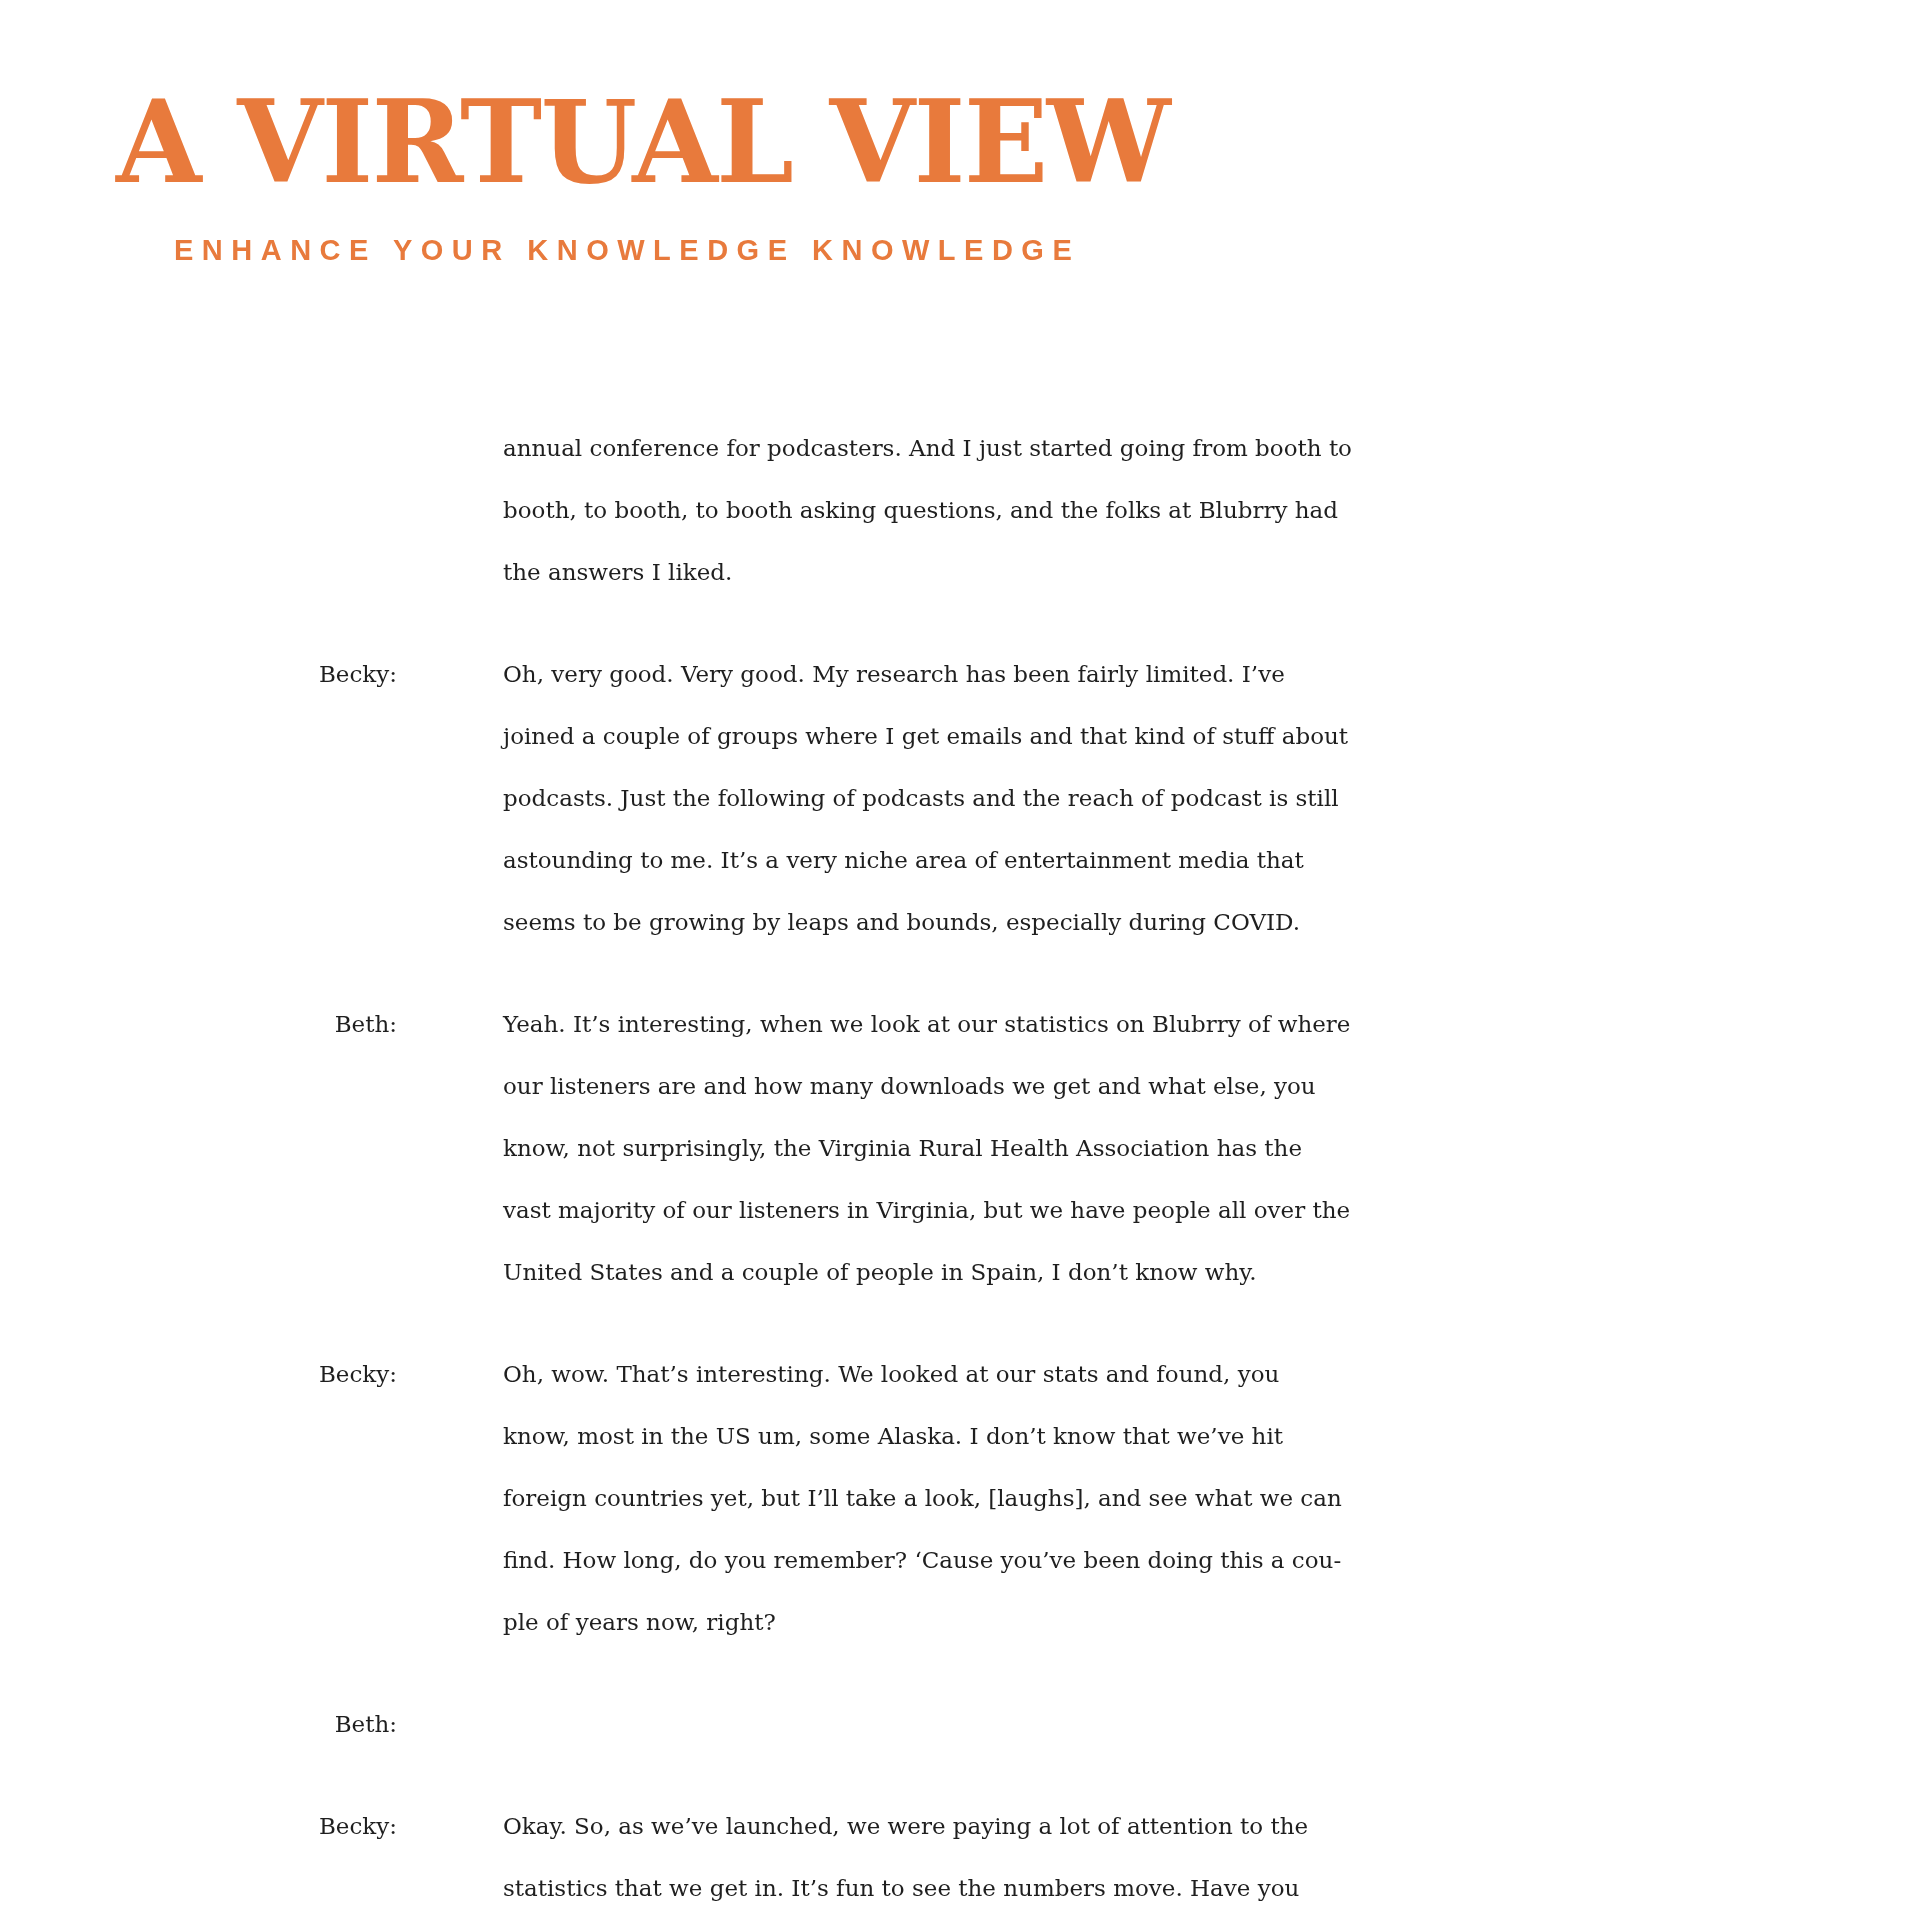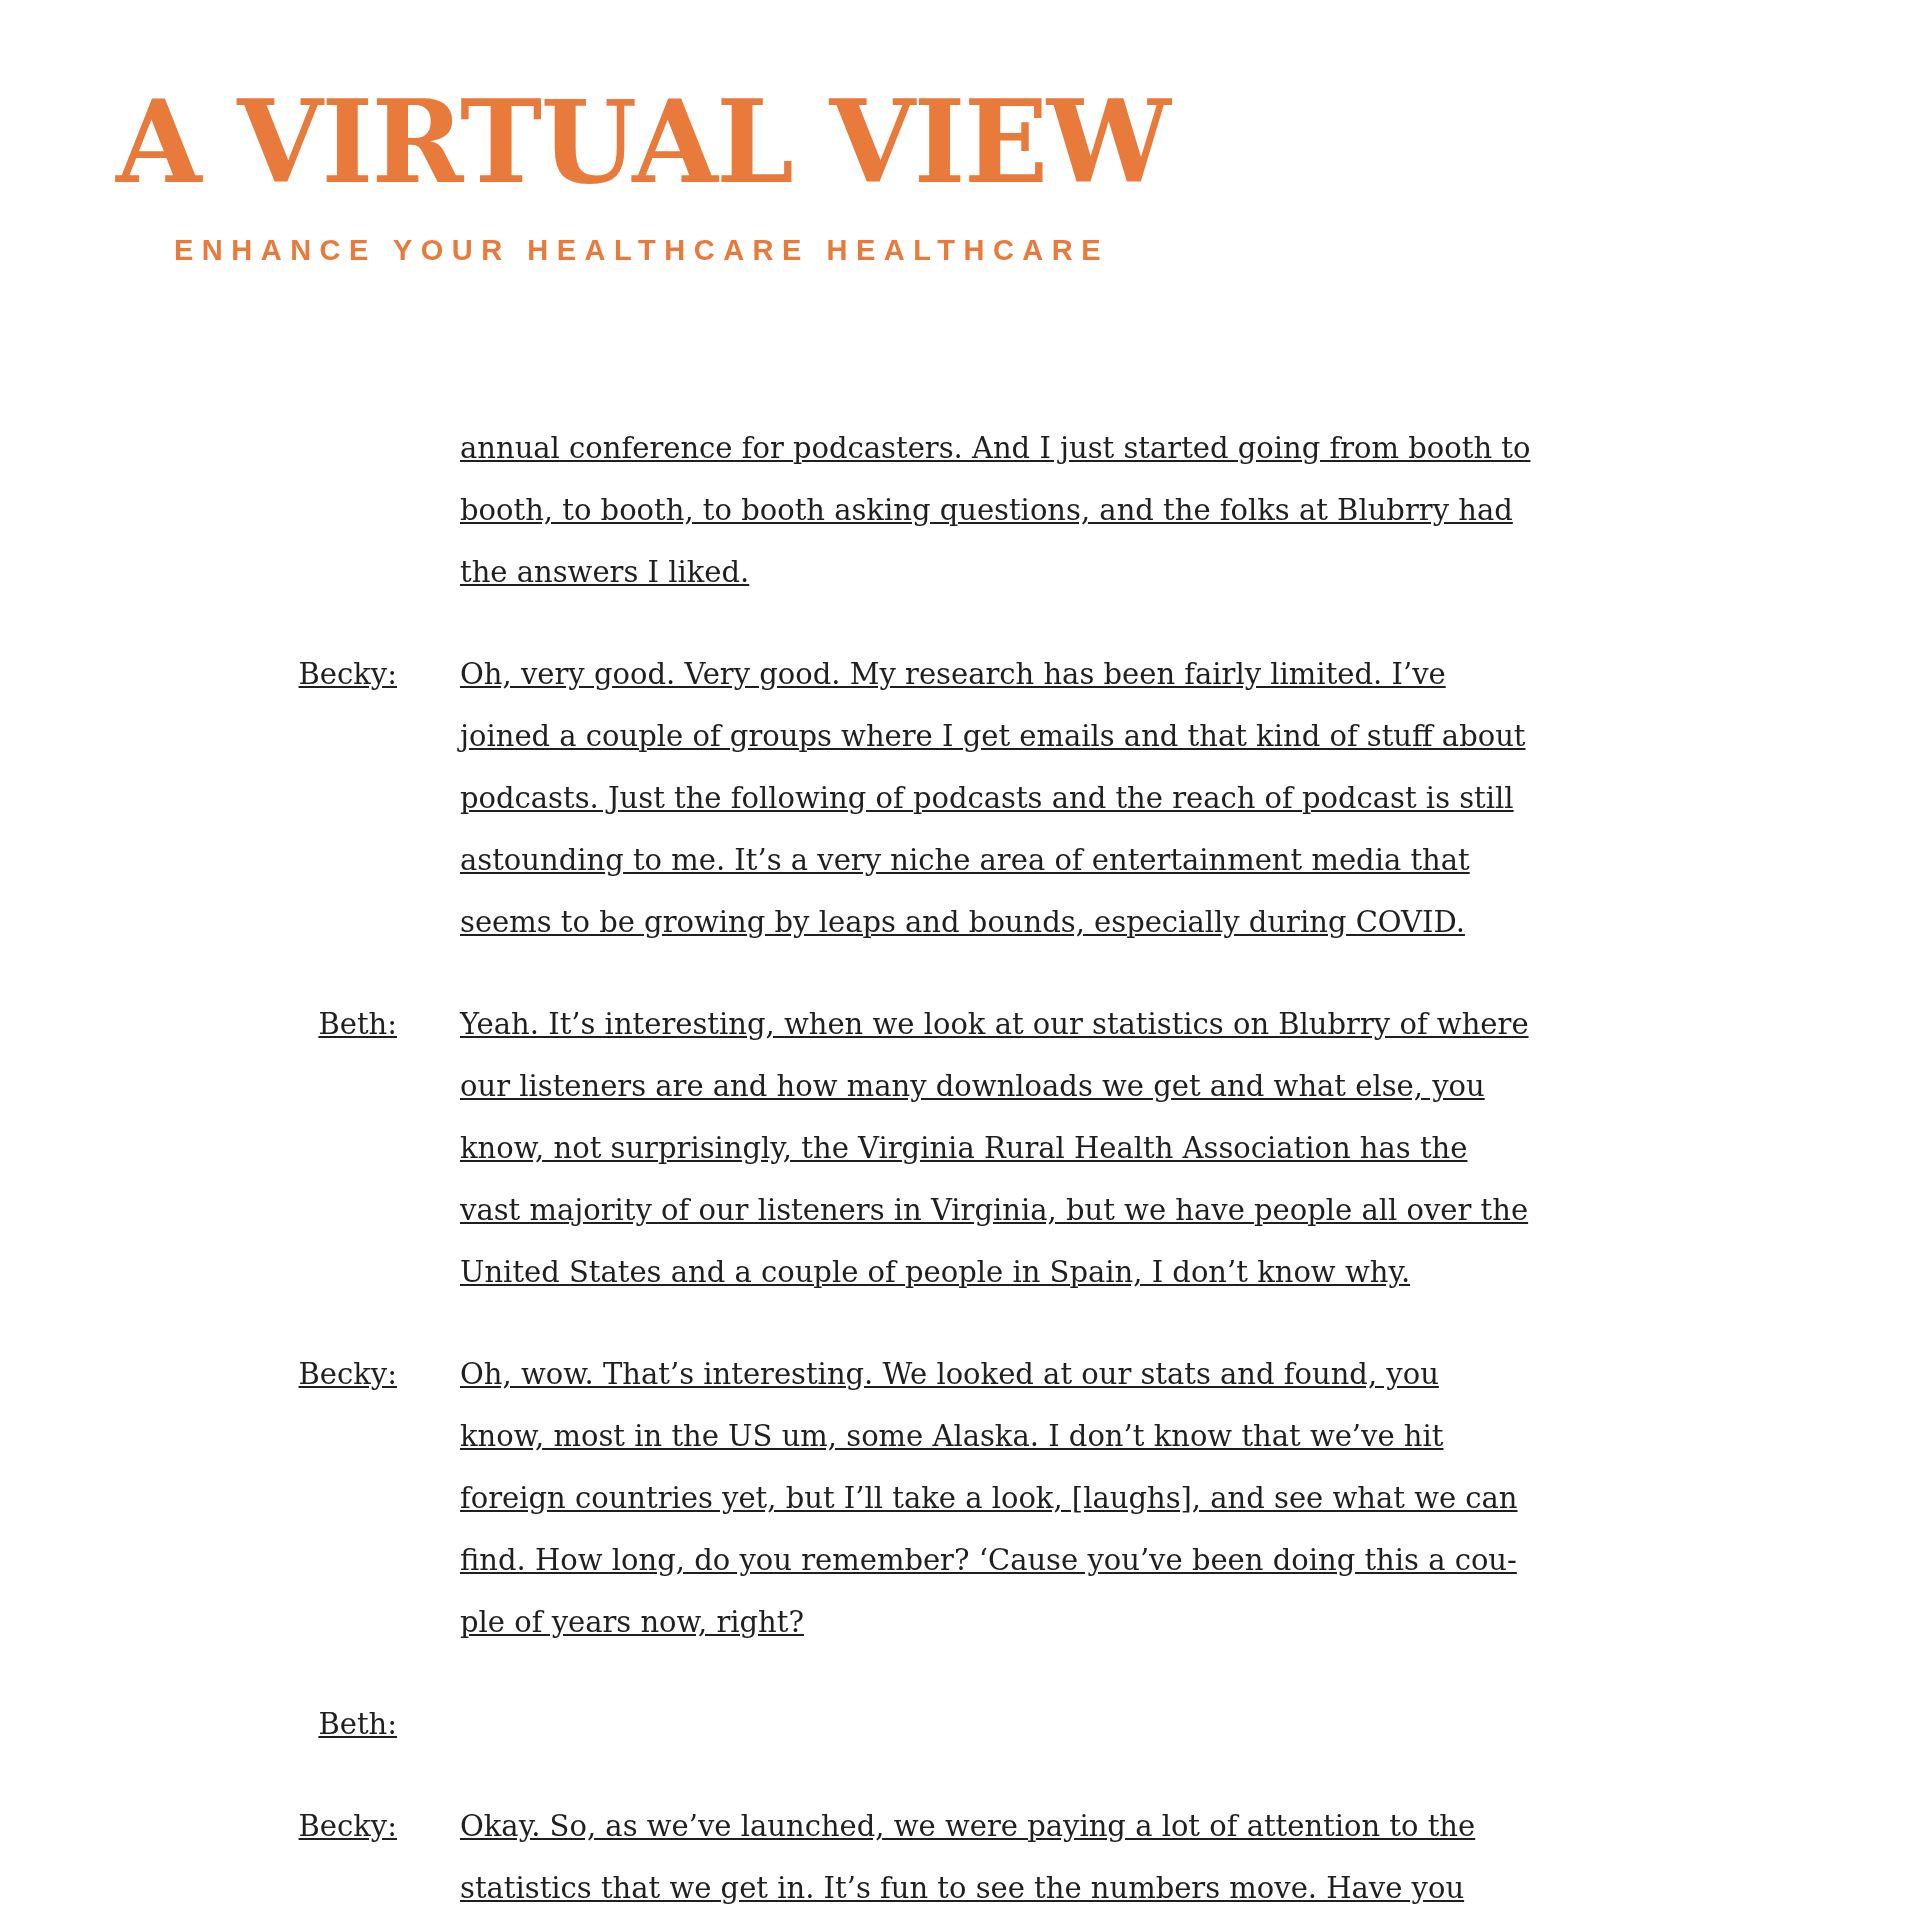--- a/index.html
+++ b/index.html
@@ -42,41 +42,40 @@
   
   .transcript {
     position: absolute;
     left: 270px; top: 417px;
     width: 1583px;
     color: #1f1f1f;
   }
   .entry {
     display: grid;
     grid-template-columns: 127px 1371px;
-    column-gap: 63px;
+    column-gap: 106px;
     margin-bottom: 40px;
-    font-size: 29px;
+    font-size: 23px;
     line-height: 62px;
-    text-decoration: underline;
   }
   .speaker {
     text-align: right;
     white-space: pre-line;
   }
   .dialogue {
     white-space: pre-line;
   }
 </style>
 </head>
 <body>
 
 <div class="page">
 
   <div class="masthead-title">A VIRTUAL VIEW</div>
-  <div class="masthead-subtitle">ENHANCE YOUR HEALTHCARE HEALTHCARE</div>
+  <div class="masthead-subtitle">ENHANCE YOUR KNOWLEDGE KNOWLEDGE</div>
 
   <div class="transcript">
 
     <div class="entry">
       <div class="speaker"></div>
       <div class="dialogue">annual conference for podcasters. And I just started going from booth to
 booth, to booth, to booth asking questions, and the folks at Blubrry had
 the answers I liked.</div>
     </div>
 

